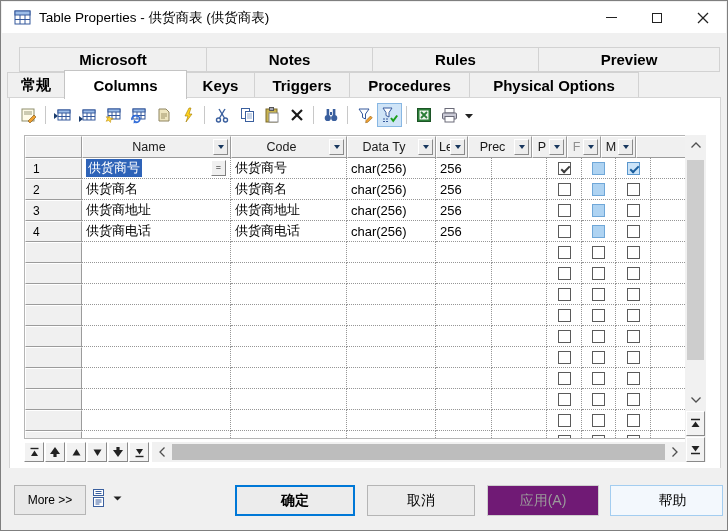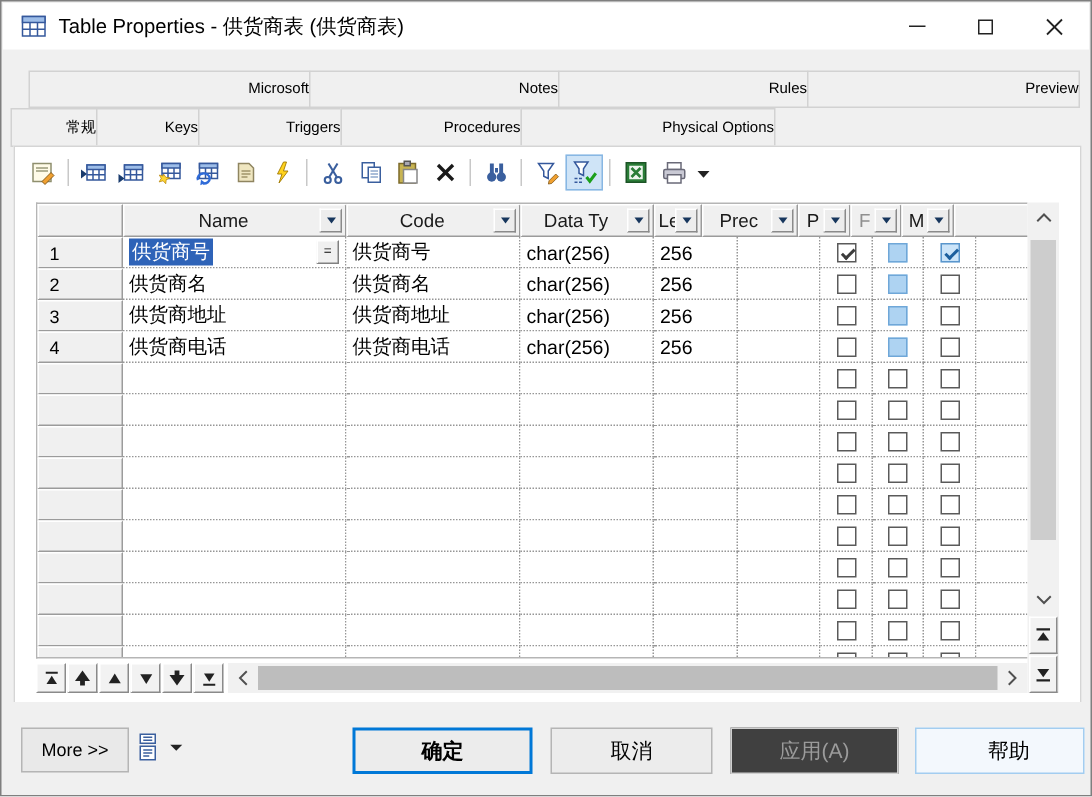--- a/index.html
+++ b/index.html
@@ -14,21 +14,21 @@
   .win-btns { position:absolute; right:0; top:0; height:31px; display:flex; }
   .win-btn { width:46px; height:31px; display:flex; align-items:center; justify-content:center; }
   .glyph-min { width:11px; height:1px; background:#222; }
   .glyph-max { width:10px; height:10px; border:1px solid #222; }
 
   
   .tabs-row { position:absolute; display:flex; }
   .tabs1 { top:46px; left:18px; }
   .tabs2 { top:71px; left:6px; }
   .tab { height:25px; background:#f0f0f0; border:1px solid #d2d2d2; margin-right:-1px;
-         display:flex; align-items:center; justify-content:flex-end; font-size:10px; white-space:nowrap; }
+         display:flex; align-items:center; justify-content:center; font-size:15px; white-space:nowrap;font-weight:bold; }
   .tabs2 .tab { height:26px; }
   .tab.active { background:#fff; border-color:#c4c4c4; border-bottom:none; height:29px; margin-top:-2px; z-index:5; position:relative; }
 
   
   .panel { position:absolute; left:8px; top:96px; width:712px; height:374px; background:#fff; border:1px solid #d5d5d5; }
 
   
   .toolbar { position:absolute; left:6px; top:4px; height:26px; display:flex; align-items:center; }
   .tbtn { width:25px; height:24px; display:flex; align-items:center; justify-content:center; border:1px solid transparent; }
   .tbtn.active { background:#cfe4f7; border:1px solid #88b7e3; }
@@ -84,21 +84,21 @@
   .htrack { flex:1; position:relative; }
   .hthumb { position:absolute; top:2px; bottom:2px; left:0; right:0; background:#bdbdbd; }
 
   
   .footer { position:absolute; left:1px; right:1px; bottom:1px; height:61px; background:#f0f0f0; }
   .btn { position:absolute; top:17px; height:31px; background:#ececec; border:1px solid #b5b5b5; font-size:14px;
         display:flex; align-items:center; justify-content:center; font-family:"Liberation Sans", sans-serif; }
   .more-btn { left:12px; width:72px; height:30px; font-size:12px; background:#e9e9e9; }
   .ok-btn { left:233px; width:120px; border:2px solid #0078d7;font-weight:bold; }
   .cancel-btn { left:365px; width:108px; }
-  .apply-btn { left:485px; width:112px; background:#404040; color:#9b9b9b; border:1px solid #cfcfcf;text-align:right; }
+  .apply-btn { left:485px; width:112px; background:#701a75; color:#9b9b9b; border:1px solid #cfcfcf;text-align:right; }
   .help-btn { left:608px; width:113px; border:1px solid #a3cdf0; background:#f3f8fd;padding-left:12px; }
   .doc-btn { position:absolute; left:88px; top:20px; display:flex; align-items:center; }
 </style>
 </head>
 <body>
 
 <div class="window">
 
   <div class="titlebar">
     <svg class="title-icon" viewBox="0 0 17 17">
@@ -136,20 +136,23 @@
         <span>Rules</span>
       </div>
     <div class="tab" style="width:182px">
         <span>Preview</span>
       </div>
   </div>
 
   <div class="tabs-row tabs2">
     <div class="tab" style="width:58px">
         <span>常规</span>
+      </div>
+    <div class="tab active" style="width:123px">
+        <span>Columns</span>
       </div>
     <div class="tab" style="width:69px">
         <span>Keys</span>
       </div>
     <div class="tab" style="width:96px">
         <span>Triggers</span>
       </div>
     <div class="tab" style="width:121px">
         <span>Procedures</span>
       </div>

